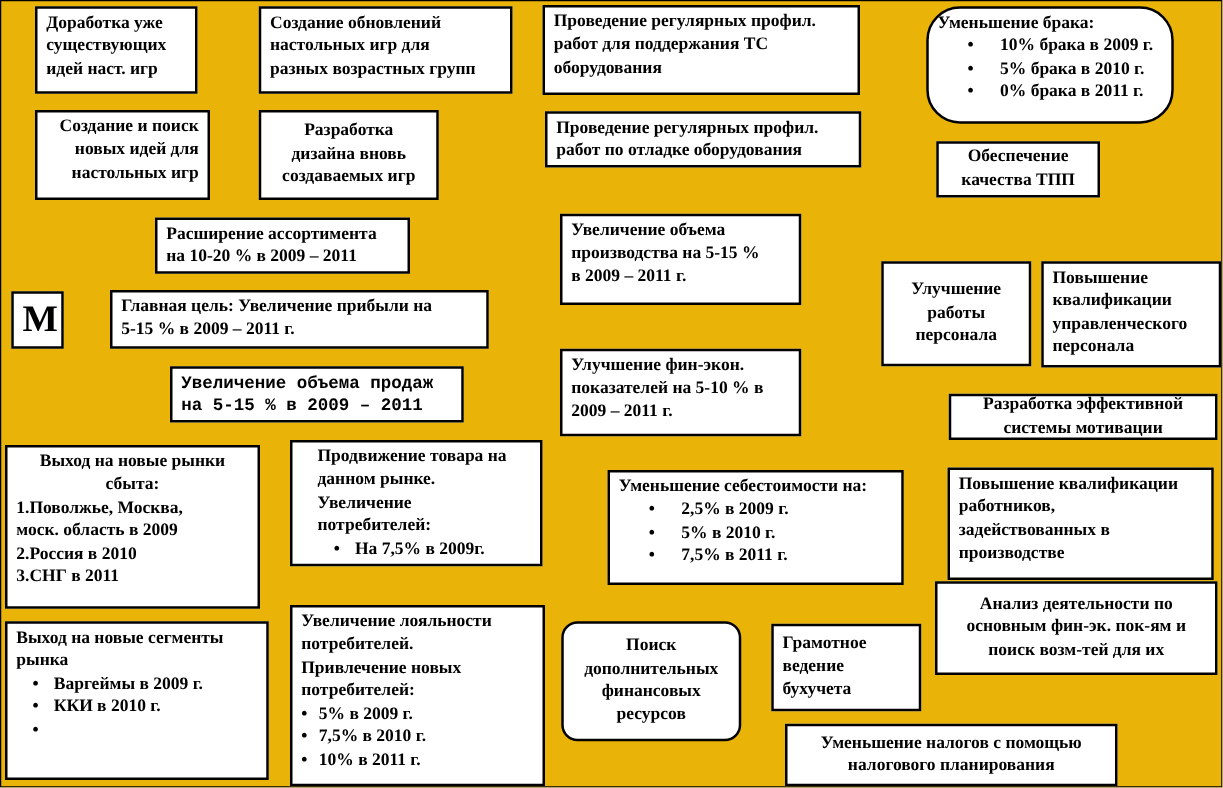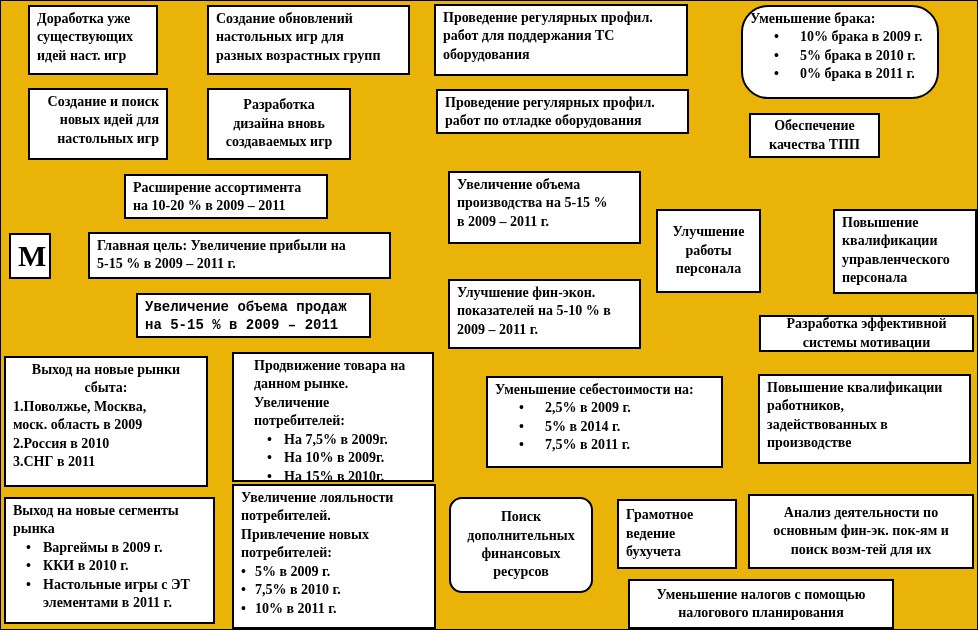--- a/index.html
+++ b/index.html
@@ -83,21 +83,21 @@
     </div>
     <div class="box" style="left: 123px; top: 173px; width: 204px; height: 45px;">
       <div class="para">Расширение ассортимента
 на 10-20 % в 2009 – 2011</div>
     </div>
     <div class="box" style="left: 447px; top: 170px; width: 193px; height: 73px;">
       <div class="para">Увеличение объема
 производства на 5-15 %
 в 2009 – 2011 г.</div>
     </div>
-    <div class="box acenter vmid" style="left: 655px; top: 208px; width: 105px; height: 84px;">
+    <div class="box acenter vmid" style="left: 704px; top: 208px; width: 120px; height: 84px;">
       <div class="para">Улучшение
 работы
 персонала</div>
     </div>
     <div class="box" style="left: 832px; top: 208px; width: 144px; height: 85px;">
       <div class="para">Повышение
 квалификации
 управленческого
 персонала</div>
     </div>
@@ -122,47 +122,46 @@
 системы мотивации</div>
     </div>
     <div class="box" style="left: 3px; top: 355px; width: 204px; height: 131px;">
       <div class="para" style="text-align: center;">Выход  на новые рынки
 сбыта:</div>
       <div class="para">1.Поволжье, Москва,
 моск. область в 2009</div>
       <div class="para">2.Россия в 2010</div>
       <div class="para">3.СНГ в 2011</div>
     </div>
-    <div class="box ind-small" style="left: 231px; top: 351px; width: 202px; height: 130px; padding-left: 20px;">
+    <div class="box ind-small" style="left: 231px; top: 351px; width: 202px; height: 101px; padding-left: 20px;">
       <div class="para">Продвижение товара на
 данном рынке. Увеличение
 потребителей:</div>
       <div class="bullet"><span class="dot">•</span><span>На 7,5% в 2009г.</span></div>
       <div class="bullet"><span class="dot">•</span><span>На 10% в 2009г.</span></div>
       <div class="bullet"><span class="dot">•</span><span>На 15% в 2010г.</span></div>
     </div>
     <div class="box ind-wide" style="left: 485px; top: 375px; width: 237px; height: 92px;">
       <div class="para">Уменьшение себестоимости на:</div>
       <div class="bullet"><span class="dot">•</span><span>2,5% в 2009 г.</span></div>
-      <div class="bullet"><span class="dot">•</span><span>5% в 2014 г.</span></div>
+      <div class="bullet"><span class="dot">•</span><span>5% в 2010 г.</span></div>
       <div class="bullet"><span class="dot">•</span><span>7,5% в 2011 г.</span></div>
     </div>
     <div class="box" style="left: 757px; top: 373px; width: 213px; height: 90px;">
       <div class="para">Повышение квалификации
 работников,
 задействованных в
 производстве</div>
     </div>
     <div class="box ind-small" style="left: 3px; top: 496px; width: 211px; height: 127px;">
       <div class="para">Выход  на новые сегменты
 рынка</div>
       <div class="bullet"><span class="dot">•</span><span>Варгеймы в 2009 г.</span></div>
       <div class="bullet"><span class="dot">•</span><span>ККИ в 2010 г.</span></div>
-      <div class="bullet"><span class="dot">•</span><span>Настольные игры с ЭТ
-элементами в 2011 г.</span></div>
+      <div class="bullet"><span class="dot">•</span></div>
     </div>
     <div class="box ind-flush" style="left: 231px; top: 483px; width: 204px; height: 145px;">
       <div class="para">Увеличение лояльности
 потребителей.
 Привлечение новых
 потребителей:</div>
       <div class="bullet"><span class="dot">•</span><span>5% в 2009 г.</span></div>
       <div class="bullet"><span class="dot">•</span><span>7,5% в 2010 г.</span></div>
       <div class="bullet"><span class="dot">•</span><span>10% в 2011 г.</span></div>
     </div>
@@ -170,21 +169,21 @@
       <div class="para">Поиск
 дополнительных
 финансовых
 ресурсов</div>
     </div>
     <div class="box vmid" style="left: 616px; top: 498px; width: 120px; height: 70px;">
       <div class="para">Грамотное
 ведение
 бухучета</div>
     </div>
-    <div class="box acenter vmid" style="left: 747px; top: 493px; width: 226px; height: 75px;">
+    <div class="box acenter vmid" style="left: 747px; top: 464px; width: 226px; height: 75px;">
       <div class="para">Анализ деятельности по
 основным фин-эк. пок-ям и
 поиск возм-тей для их</div>
     </div>
     <div class="box acenter vmid" style="left: 627px; top: 578px; width: 266px; height: 50px;">
       <div class="para">Уменьшение налогов с помощью
 налогового планирования</div>
     </div>
   </div>
 

